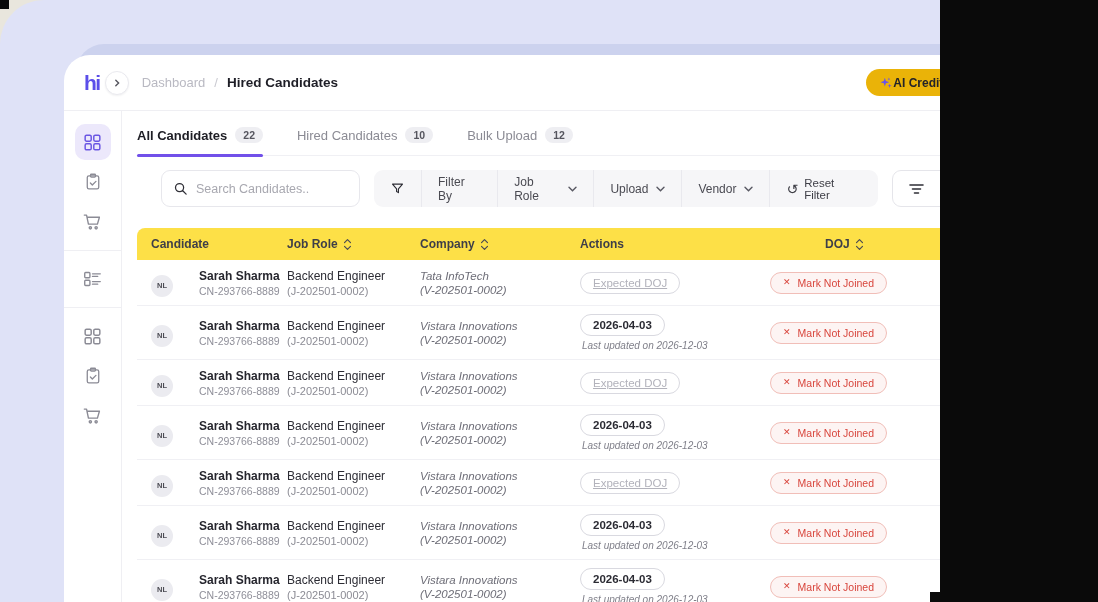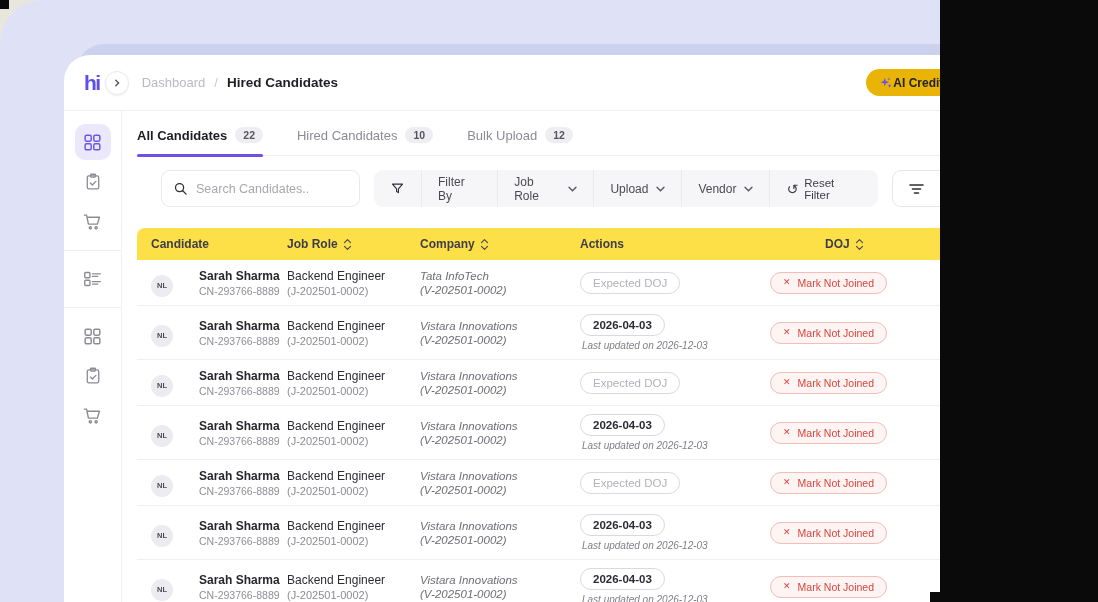--- a/index.html
+++ b/index.html
@@ -95,21 +95,21 @@
             flex:0 0 22px; }
   .cand-name { font-size:12px; font-weight:700; color:#26262e; }
   .cand-id { font-size:10.5px; color:#8f8f99; margin-top:2px; }
   .role-name { font-size:12px; color:#2c2c34; font-weight:500; }
   .role-code { font-size:11px; color:#8b8b94; margin-top:2px; }
   .co-name, .co-code { font-size:11.5px; font-style:italic; color:#6d6d77; }
   .co-code { margin-top:2px; }
   .doj-pill { display:inline-block; border:1px solid #d9d9e0; border-radius:13px; padding:4px 12px;
               font-size:11.5px; background:#fff; cursor:pointer; font-family:inherit; }
   .doj-pill.date { color:#2b2b33; font-weight:700; }
-  .doj-pill.expected { color:#b2b2bb; font-weight:500; }
+  .doj-pill.expected { color:#b2b2bb; font-weight:500;text-decoration:underline; }
   .doj-updated { font-size:10px; font-style:italic; color:#7f7f89; margin-top:4px; padding-left:2px; }
   .mnj-btn { display:inline-flex; align-items:center; gap:7px; border:1px solid #f1beb8;
              background:#fdf4f3; color:#d8453c; border-radius:12px; padding:4px 12px;
              font-size:10.5px; cursor:pointer; font-family:inherit; }
   .mnj-x { font-size:9px; font-weight:700; line-height:1; }
 </style>
 </head>
 <body>
 
 <div class="stage">

